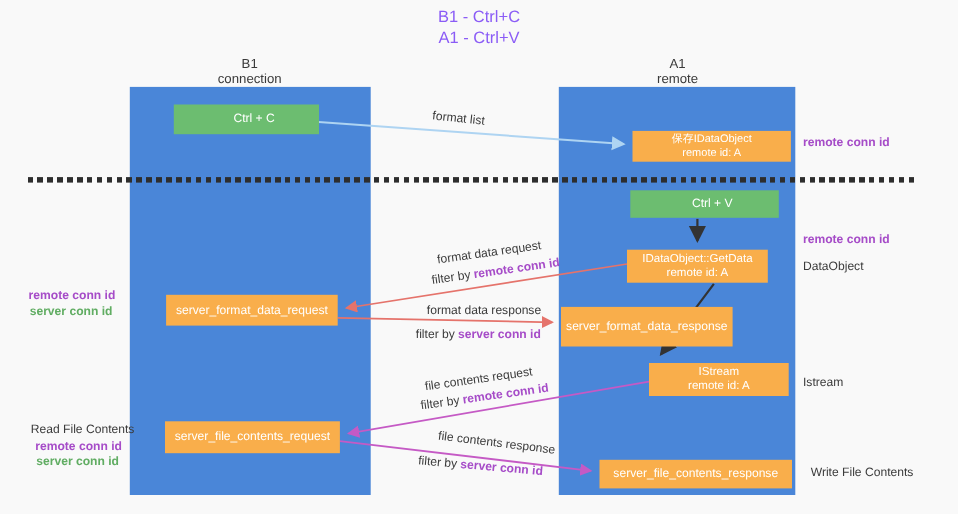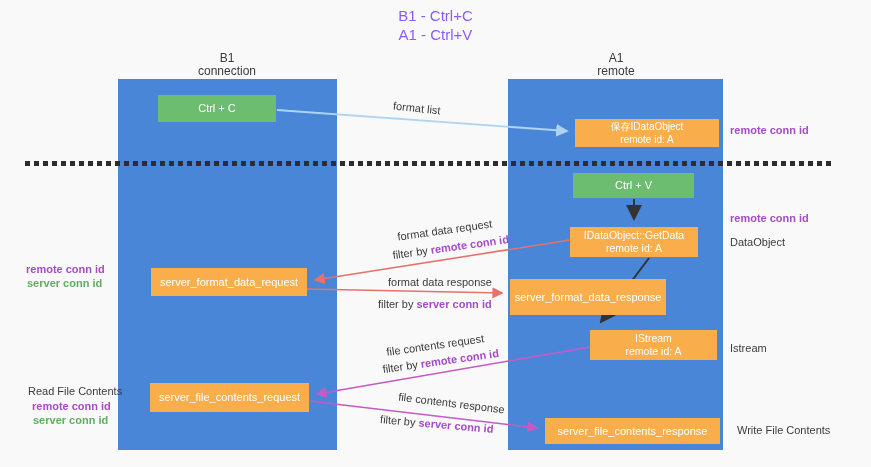--- a/index.html
+++ b/index.html
@@ -22,21 +22,21 @@
   #lifeline-b1{left:118px;top:79px;width:219px;height:371px;}
   #lifeline-a1{left:508px;top:79px;width:215px;height:371px;}
 
   #dashline{position:absolute;left:25px;top:161px;width:807px;height:5px;
     background:repeating-linear-gradient(90deg,#2d2d2d 0 5px,transparent 5px 9px);}
 
   .box{position:absolute;display:flex;flex-direction:column;align-items:center;
        justify-content:center;color:#fff;text-align:center;font-size:10.5px;
        line-height:13px;white-space:nowrap;}
   .orange{background:var(--box-orange);}
-  .green{background:var(--box-green);}
+  .green{background:var(--box-green);padding-left:14px;}
   #box-ctrl-c{left:158px;top:95px;width:118px;height:27px;font-size:11px;}
   #box-save-obj{left:575px;top:119px;width:144px;height:28px;font-size:10px;}
   #box-ctrl-v{left:573px;top:173px;width:121px;height:25px;font-size:11px;}
   #box-getdata{left:570px;top:227px;width:128px;height:30px;}
   #box-sf-req{left:151px;top:268px;width:156px;height:28px;font-size:11px;}
   #box-sf-resp{left:510px;top:279px;width:156px;height:36px;font-size:11px;}
   #box-istream{left:590px;top:330px;width:127px;height:30px;}
   #box-sfc-req{left:150px;top:383px;width:159px;height:29px;font-size:11px;}
   #box-sfc-resp{left:545px;top:418px;width:175px;height:26px;font-size:11px;}
 

